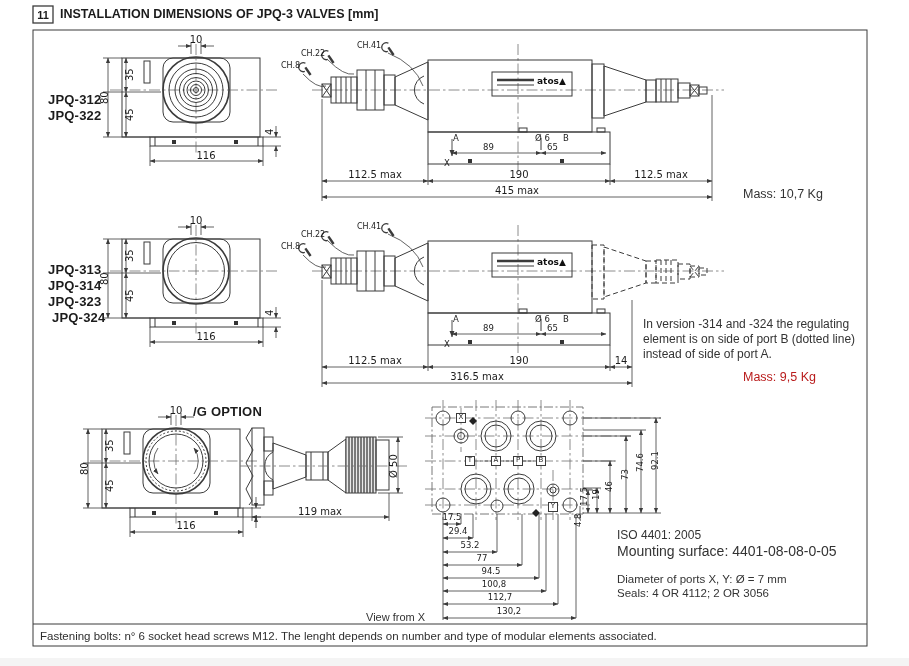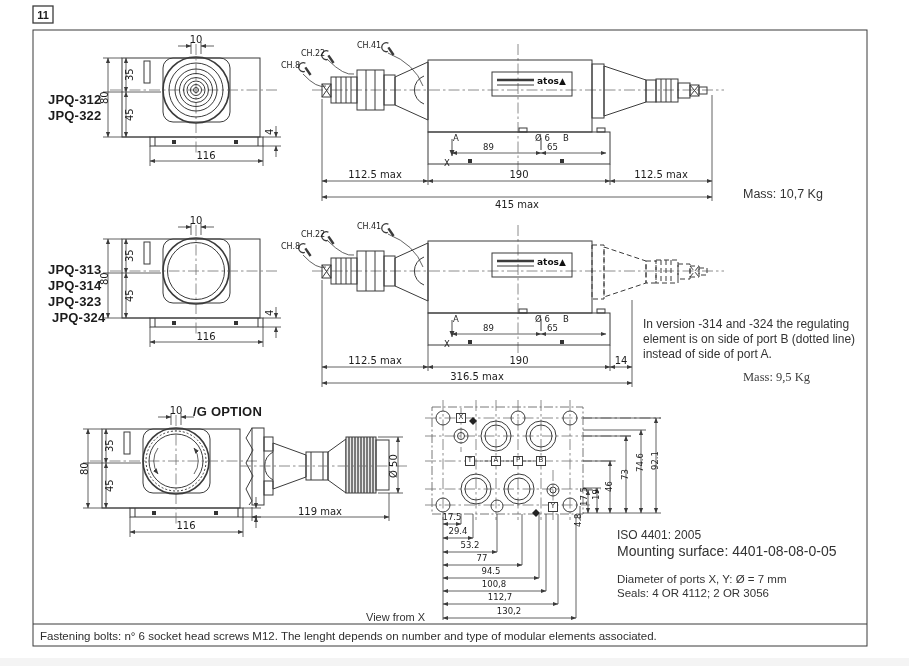--- a/index.html
+++ b/index.html
@@ -318,20 +318,21 @@
       <line x1="443" y1="578" x2="539" y2="578" marker-start="url(#ar)" marker-end="url(#ar)"></line>
       <line x1="443" y1="591" x2="546" y2="591" marker-start="url(#ar)" marker-end="url(#ar)"></line>
       <line x1="443" y1="604" x2="558" y2="604" marker-start="url(#ar)" marker-end="url(#ar)"></line>
       <line x1="443" y1="618" x2="576" y2="618" marker-start="url(#ar)" marker-end="url(#ar)"></line>
     </g>
   </g>
 </g>
 </svg>
 
 <div class="hnum">11</div>
+<div class="title">INSTALLATION DIMENSIONS OF JPQ-3 VALVES [mm]</div>
 
 <span class="lbl m" style="left:48px;top:92px">JPQ-312</span>
 <span class="lbl m" style="left:48px;top:108px">JPQ-322</span>
 <span class="lbl c" style="left:196px;top:34px">10</span>
 <span class="lbl rot" style="left:124px;top:81px">35</span>
 <span class="lbl rot" style="left:99px;top:104px">80</span>
 <span class="lbl rot" style="left:124px;top:121px">45</span>
 <span class="lbl rot" style="left:264px;top:135px">4</span>
 <span class="lbl c" style="left:206px;top:150px">116</span>
 <span class="lbl t8" style="left:281px;top:62px">CH.8</span>
@@ -340,21 +341,21 @@
 <span class="brand" style="left:537px;top:77px">atos▲</span>
 <span class="lbl t85" style="left:453px;top:134px">A</span>
 <span class="lbl t85" style="left:483px;top:143px">89</span>
 <span class="lbl t85" style="left:535px;top:134px">Ø 6</span>
 <span class="lbl t85" style="left:563px;top:134px">B</span>
 <span class="lbl t85" style="left:547px;top:143px">65</span>
 <span class="lbl t85" style="left:444px;top:159px">X</span>
 <span class="lbl c" style="left:375px;top:169px">112.5 max</span>
 <span class="lbl c" style="left:519px;top:169px">190</span>
 <span class="lbl c" style="left:661px;top:169px">112.5 max</span>
-<span class="lbl c" style="left:517px;top:199px">415 max</span>
+<span class="lbl c" style="left:517px;top:185px">415 max</span>
 <span class="lbl t125" style="left:743px;top:188px;font-family:'Liberation Sans',sans-serif;color:#333">Mass: 10,7 Kg</span>
 
 <span class="lbl m" style="left:48px;top:262px">JPQ-313</span>
 <span class="lbl m" style="left:48px;top:278px">JPQ-314</span>
 <span class="lbl m" style="left:48px;top:294px">JPQ-323</span>
 <span class="lbl m" style="left:52px;top:310px">JPQ-324</span>
 <span class="lbl c" style="left:196px;top:215px">10</span>
 <span class="lbl rot" style="left:124px;top:262px">35</span>
 <span class="lbl rot" style="left:99px;top:285px">80</span>
 <span class="lbl rot" style="left:124px;top:302px">45</span>
@@ -370,21 +371,21 @@
 <span class="lbl t85" style="left:563px;top:315px">B</span>
 <span class="lbl t85" style="left:547px;top:324px">65</span>
 <span class="lbl t85" style="left:444px;top:340px">X</span>
 <span class="lbl c" style="left:375px;top:355px">112.5 max</span>
 <span class="lbl c" style="left:519px;top:355px">190</span>
 <span class="lbl c" style="left:621px;top:355px">14</span>
 <span class="lbl c" style="left:477px;top:371px">316.5 max</span>
 <span class="note" style="position:absolute;left:643px;top:317px">In version -314 and -324 the regulating</span>
 <span class="note" style="position:absolute;left:643px;top:332px">element is on side of port B (dotted line)</span>
 <span class="note" style="position:absolute;left:643px;top:347px">instead of side of port A.</span>
-<span class="lbl t125" style="left:743px;top:371px;font-family:Liberation Serif, serif;color:#404040">Mass: 9,5  Kg</span>
+<span class="lbl t125" style="left:743px;top:371px;font-family:Liberation Sans, sans-serif;color:#b91c1c">Mass: 9,5  Kg</span>
 
 <span class="lbl m" style="left:193px;top:404px">/G OPTION</span>
 <span class="lbl c" style="left:176px;top:405px">10</span>
 <span class="lbl rot" style="left:104px;top:452px">35</span>
 <span class="lbl rot" style="left:79px;top:475px">80</span>
 <span class="lbl rot" style="left:104px;top:492px">45</span>
 <span class="lbl c" style="left:186px;top:520px">116</span>
 <span class="lbl rot" style="left:388px;top:478px">Ø 50</span>
 <span class="lbl c" style="left:320px;top:506px">119 max</span>
 

